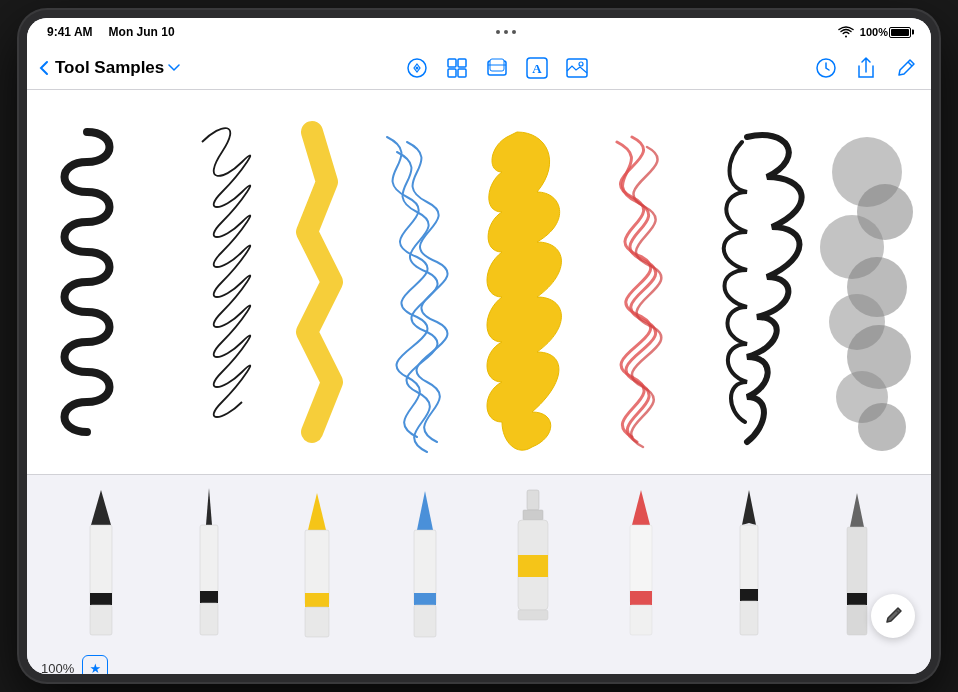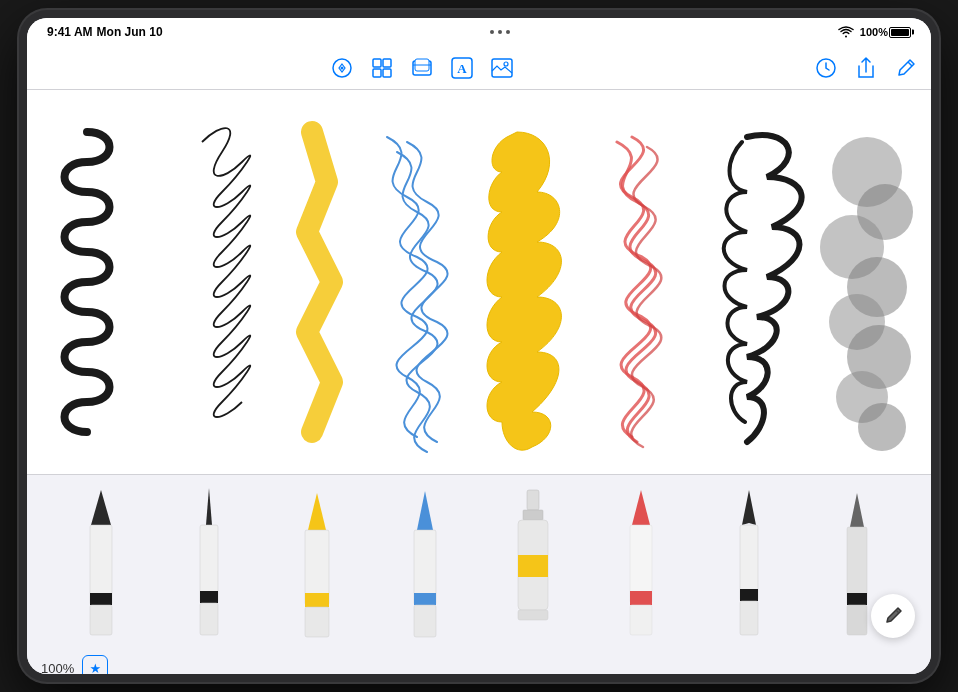--- a/index.html
+++ b/index.html
@@ -45,21 +45,21 @@
       display: flex;
       align-items: center;
       justify-content: space-between;
       padding: 0 20px;
       font-size: 12px;
       font-weight: 600;
       color: #000;
       flex-shrink: 0;
     }
 
-    .status-left { display: flex; gap: 4px; }
+    .status-left { display: flex; gap: 16px; }
     .status-center { display: flex; gap: 4px; }
     .status-right { display: flex; align-items: center; gap: 6px; }
 
     .status-dot { width: 4px; height: 4px; background: #555; border-radius: 50%; }
 
     
     .toolbar {
       height: 44px;
       background: white;
       border-bottom: 1px solid #d1d1d6;
@@ -282,20 +282,33 @@
         <div class="battery">
           <span style="font-size:11px;">100%</span>
           <div class="battery-icon">
             <div class="battery-fill"></div>
           </div>
         </div>
       </div>
     </div>
 
     <div class="toolbar">
+      <div class="toolbar-left">
+        <div class="back-btn">
+          <svg width="10" height="16" viewBox="0 0 10 16">
+            <path d="M8 2 L2 8 L8 14" stroke="#007aff" stroke-width="2" fill="none" stroke-linecap="round"></path>
+          </svg>
+        </div>
+        <div class="title-group">
+          <span class="page-title">Tool Samples</span>
+          <svg width="12" height="8" viewBox="0 0 12 8">
+            <path d="M1 1 L6 6 L11 1" stroke="#007aff" stroke-width="1.5" fill="none" stroke-linecap="round"></path>
+          </svg>
+        </div>
+      </div>
 
       <div class="toolbar-center">
 
         <div class="toolbar-icon">
           <svg width="22" height="22" viewBox="0 0 22 22">
             <circle cx="11" cy="11" r="9" stroke="#007aff" stroke-width="1.5" fill="none"></circle>
             <path d="M11 7 L14 11 L11 15 L8 11 Z" stroke="#007aff" stroke-width="1.2" fill="none"></path>
             <circle cx="11" cy="11" r="1.5" fill="#007aff"></circle>
           </svg>
         </div>

